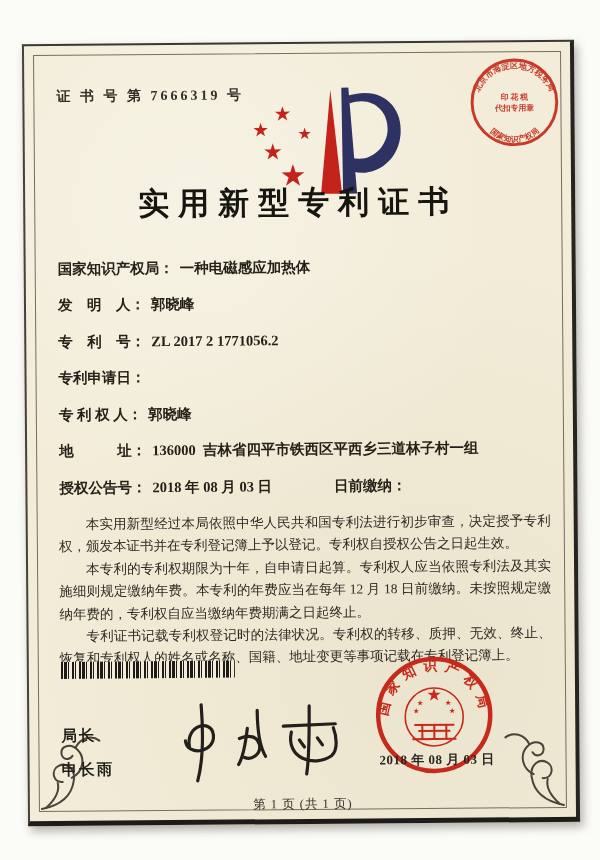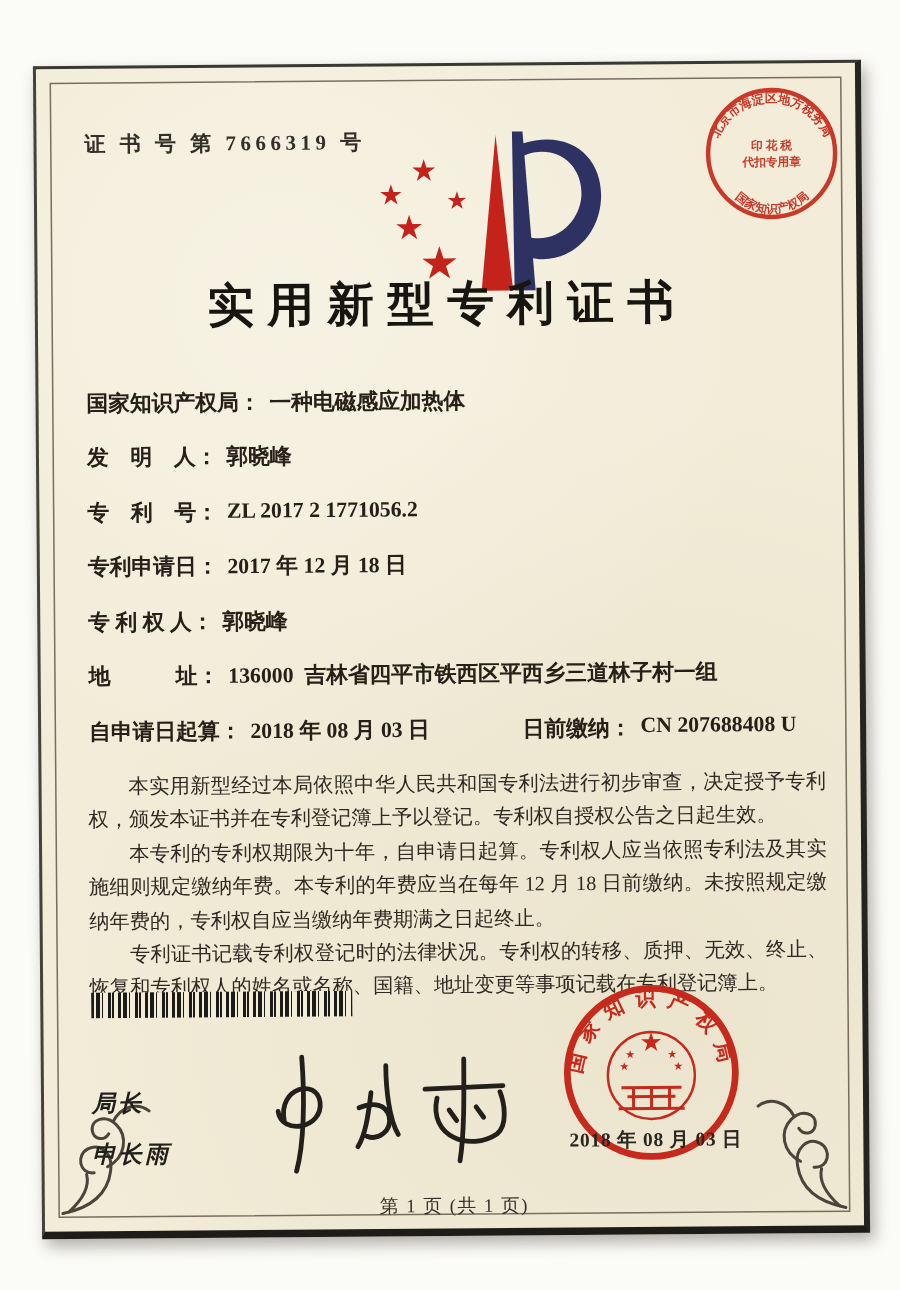--- a/index.html
+++ b/index.html
@@ -52,21 +52,21 @@
   .barcode {
     position:absolute; left:32px; top:616px; width:174px; height:17px;
     background:repeating-linear-gradient(90deg,
       #1d1b18 0 2px, #f2ecd8 2px 3px,
       #1d1b18 3px 6px, #f2ecd8 6px 7px,
       #1d1b18 7px 8px, #f2ecd8 8px 11px,
       #1d1b18 11px 13px,#f2ecd8 13px 14px,
       #1d1b18 14px 15px,#f2ecd8 15px 18px);
   }
   .director-block { position:absolute; left:32px; top:680px; font-size:15.5px; font-weight:bold; color:#221f1a; }
-  .director-block .line { margin-bottom:13px; letter-spacing:2px;font-style:italic; }
+  .director-block .line { margin-bottom:13px; letter-spacing:2px; }
   .signature { position:absolute; left:130px; top:648px; width:200px; height:100px; }
   .seal { position:absolute; left:345px; top:612px; width:120px; height:120px; }
   .seal-date {
     position:absolute; left:350px; top:708px; width:130px;
     font-size:13px; font-weight:bold; color:#2b2620; letter-spacing:0.5px;
   }
   .footer {
     position:absolute; left:0; top:752px; width:100%;
     text-align:center; font-size:12.5px; color:#34302a; letter-spacing:1px;
   }
@@ -146,38 +146,36 @@
     <div class="row">
       <span class="lbl">发　明　人：</span>
       <span class="val">郭晓峰</span>
     </div>
     <div class="row">
       <span class="lbl">专　利　号：</span>
       <span class="val">ZL 2017 2 1771056.2</span>
     </div>
     <div class="row">
       <span class="lbl">专利申请日：</span>
-      <span class="val">2017 年 12 月 18 日</span>
     </div>
     <div class="row">
       <span class="lbl">专 利 权 人：</span>
       <span class="val">郭晓峰</span>
     </div>
     <div class="row">
       <span class="lbl">地　　　址：</span>
       <span class="val">136000  吉林省四平市铁西区平西乡三道林子村一组</span>
     </div>
     <div class="row grant-row">
       <span class="pair">
-        <span class="lbl">自申请日起算：</span>
+        <span class="lbl">授权公告号：</span>
         <span class="val">2018 年 08 月 03 日</span>
       </span>
       <span class="pair second">
         <span class="lbl">日前缴纳：</span>
-        <span class="val">CN 207688408 U</span>
       </span>
     </div>
   </div>
 
   <div class="paras">
     <p>本实用新型经过本局依照中华人民共和国专利法进行初步审查，决定授予专利权，颁发本证书并在专利登记簿上予以登记。专利权自授权公告之日起生效。</p>
     <p>本专利的专利权期限为十年，自申请日起算。专利权人应当依照专利法及其实施细则规定缴纳年费。本专利的年费应当在每年 12 月 18 日前缴纳。未按照规定缴纳年费的，专利权自应当缴纳年费期满之日起终止。</p>
     <p>专利证书记载专利权登记时的法律状况。专利权的转移、质押、无效、终止、恢复和专利权人的姓名或名称、国籍、地址变更等事项记载在专利登记簿上。</p>
   </div>
 

